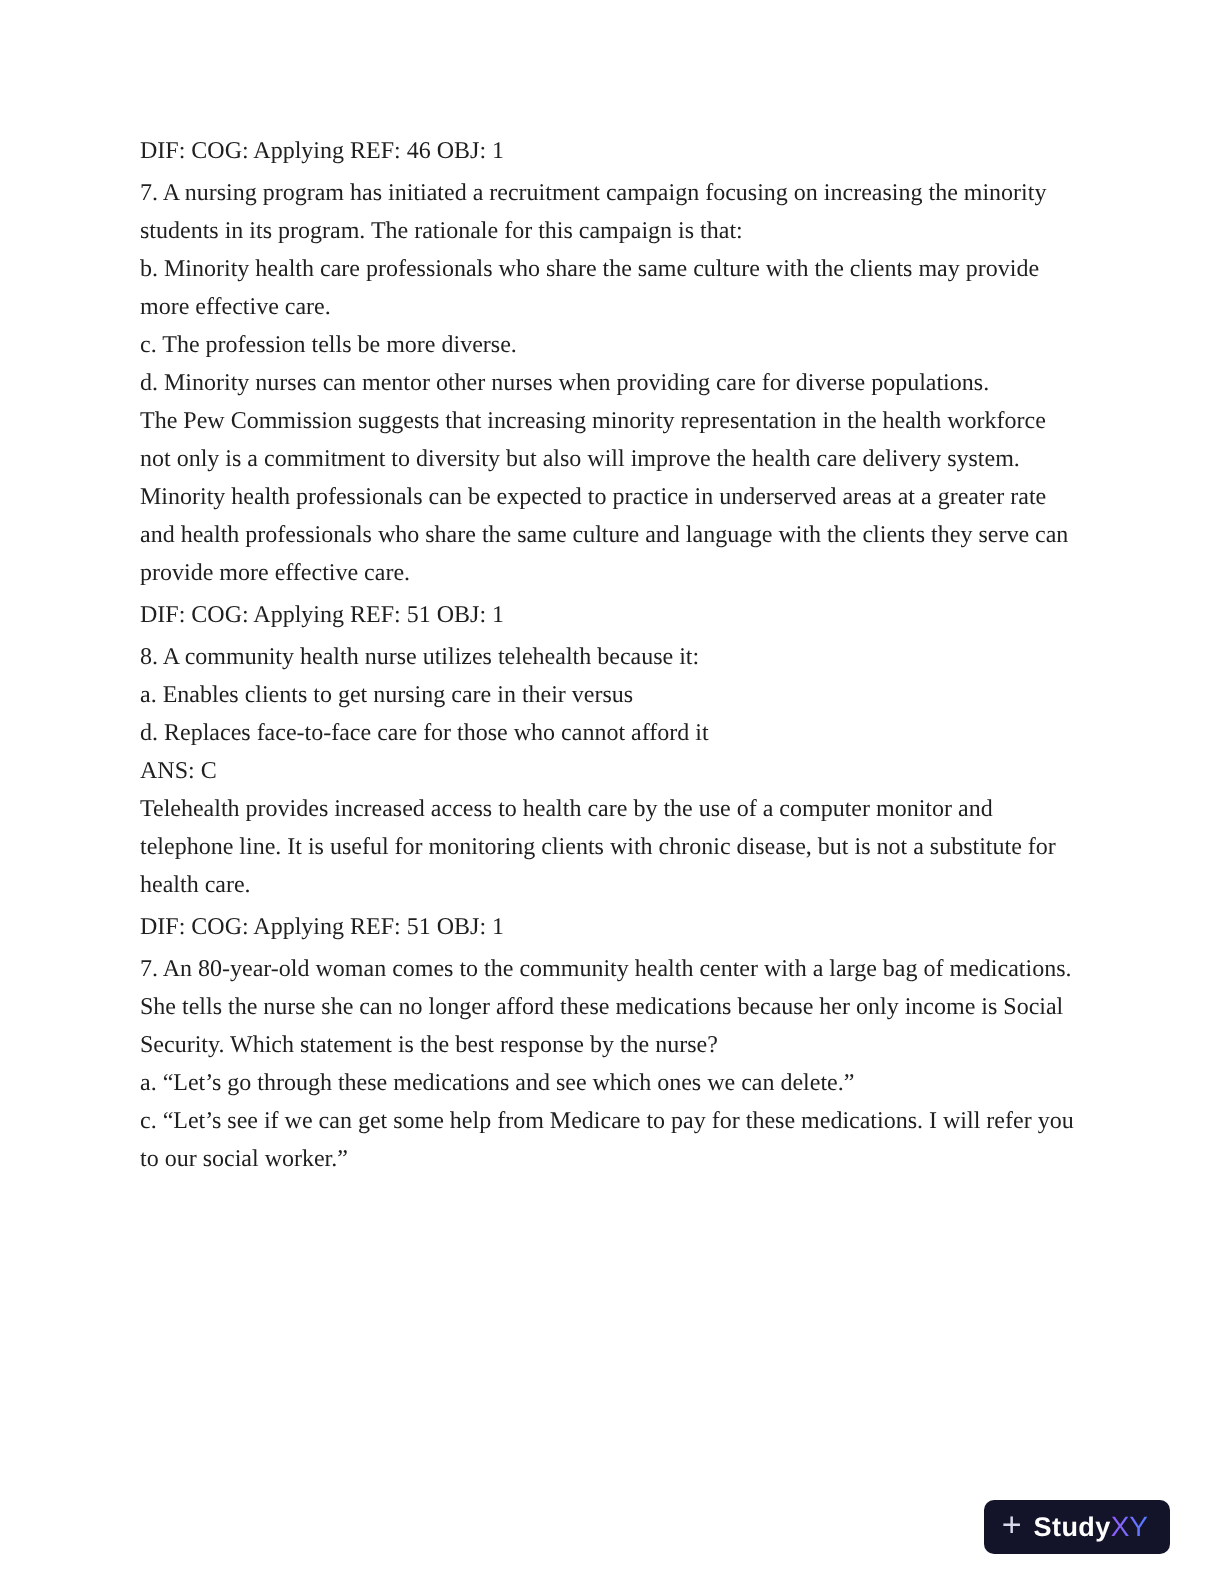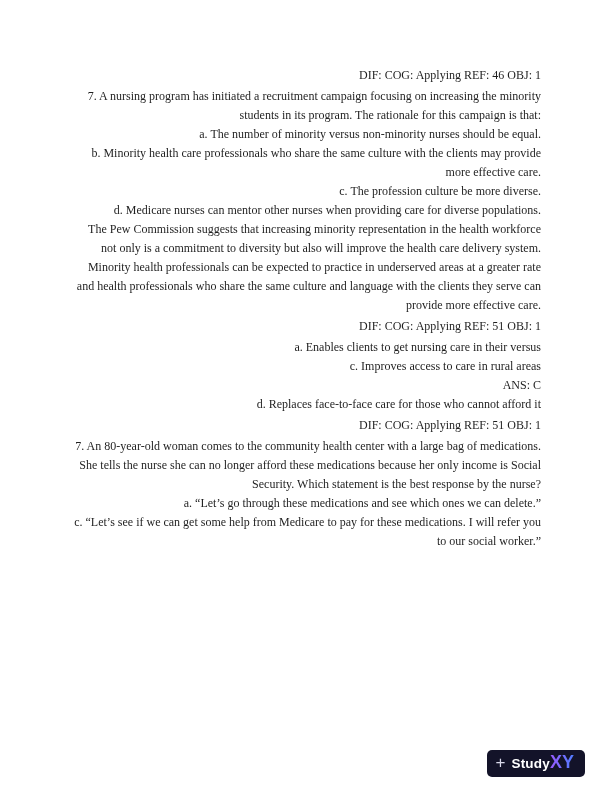--- a/index.html
+++ b/index.html
@@ -17,21 +17,20 @@
     overflow: hidden;
     color: #1f1f1f;
     font-size: 12px;
     line-height: 19px;
   }
   .content {
     position: absolute;
     left: 70px;
     top: 66px;
     width: 471px;
-    text-align: right;
   }
   .block { margin: 0; }
   .block + .block { margin-top: 2px; }
   .question p { margin: 0; }
 
   .logo-badge {
     position: absolute;
     right: 27px;
     bottom: 15px;
     height: 27px;
@@ -50,53 +49,53 @@
     line-height: 1;
     transform: translateY(-1px);
   }
   .logo-study {
     color: #ffffff;
     font-weight: 700;
     font-size: 13.5px;
     letter-spacing: 0.2px;
   }
   .logo-xy {
-    font-weight: 700;
-    font-size: 18px;
+    font-weight: 400;
+    font-size: 14px;
     color: #6e5bff;
     background: linear-gradient(90deg, #9b5bff, #4f7dff);
     -webkit-background-clip: text;
     background-clip: text;
     -webkit-text-fill-color: transparent;
   }
 </style>
 </head>
 <body>
 
 <div class="page">
   <main class="content">
 
     <p class="block meta">DIF: COG: Applying REF: 46 OBJ: 1</p>
 
     <section class="block question">
       <p>7. A nursing program has initiated a recruitment campaign focusing on increasing the minority students in its program. The rationale for this campaign is that:</p>
-      <p>a. The number of minority versus non-minority nurses should be equal.</p>
       <p>b. Minority health care professionals who share the same culture with the clients may provide more effective care.</p>
-      <p>c. The profession culture be more diverse.</p>
-      <p>d. Medicare nurses can mentor other nurses when providing care for diverse populations.</p>
+      <p>c. The profession tells be more diverse.</p>
+      <p>d. Minority nurses can mentor other nurses when providing care for diverse populations.</p>
       <p>The Pew Commission suggests that increasing minority representation in the health workforce not only is a commitment to diversity but also will improve the health care delivery system. Minority health professionals can be expected to practice in underserved areas at a greater rate and health professionals who share the same culture and language with the clients they serve can provide more effective care.</p>
     </section>
 
     <p class="block meta">DIF: COG: Applying REF: 51 OBJ: 1</p>
 
     <section class="block question">
+      <p>8. A community health nurse utilizes telehealth because it:</p>
       <p>a. Enables clients to get nursing care in their versus</p>
-      <p>c. Improves access to care in rural areas</p>
+      <p>d. Replaces face-to-face care for those who cannot afford it</p>
       <p>ANS: C</p>
-      <p>d. Replaces face-to-face care for those who cannot afford it</p>
+      <p>Telehealth provides increased access to health care by the use of a computer monitor and telephone line. It is useful for monitoring clients with chronic disease, but is not a substitute for health care.</p>
     </section>
 
     <p class="block meta">DIF: COG: Applying REF: 51 OBJ: 1</p>
 
     <section class="block question">
       <p>7. An 80-year-old woman comes to the community health center with a large bag of medications. She tells the nurse she can no longer afford these medications because her only income is Social Security. Which statement is the best response by the nurse?</p>
       <p>a. “Let’s go through these medications and see which ones we can delete.”</p>
       <p>c. “Let’s see if we can get some help from Medicare to pay for these medications. I will refer you to our social worker.”</p>
     </section>
 

